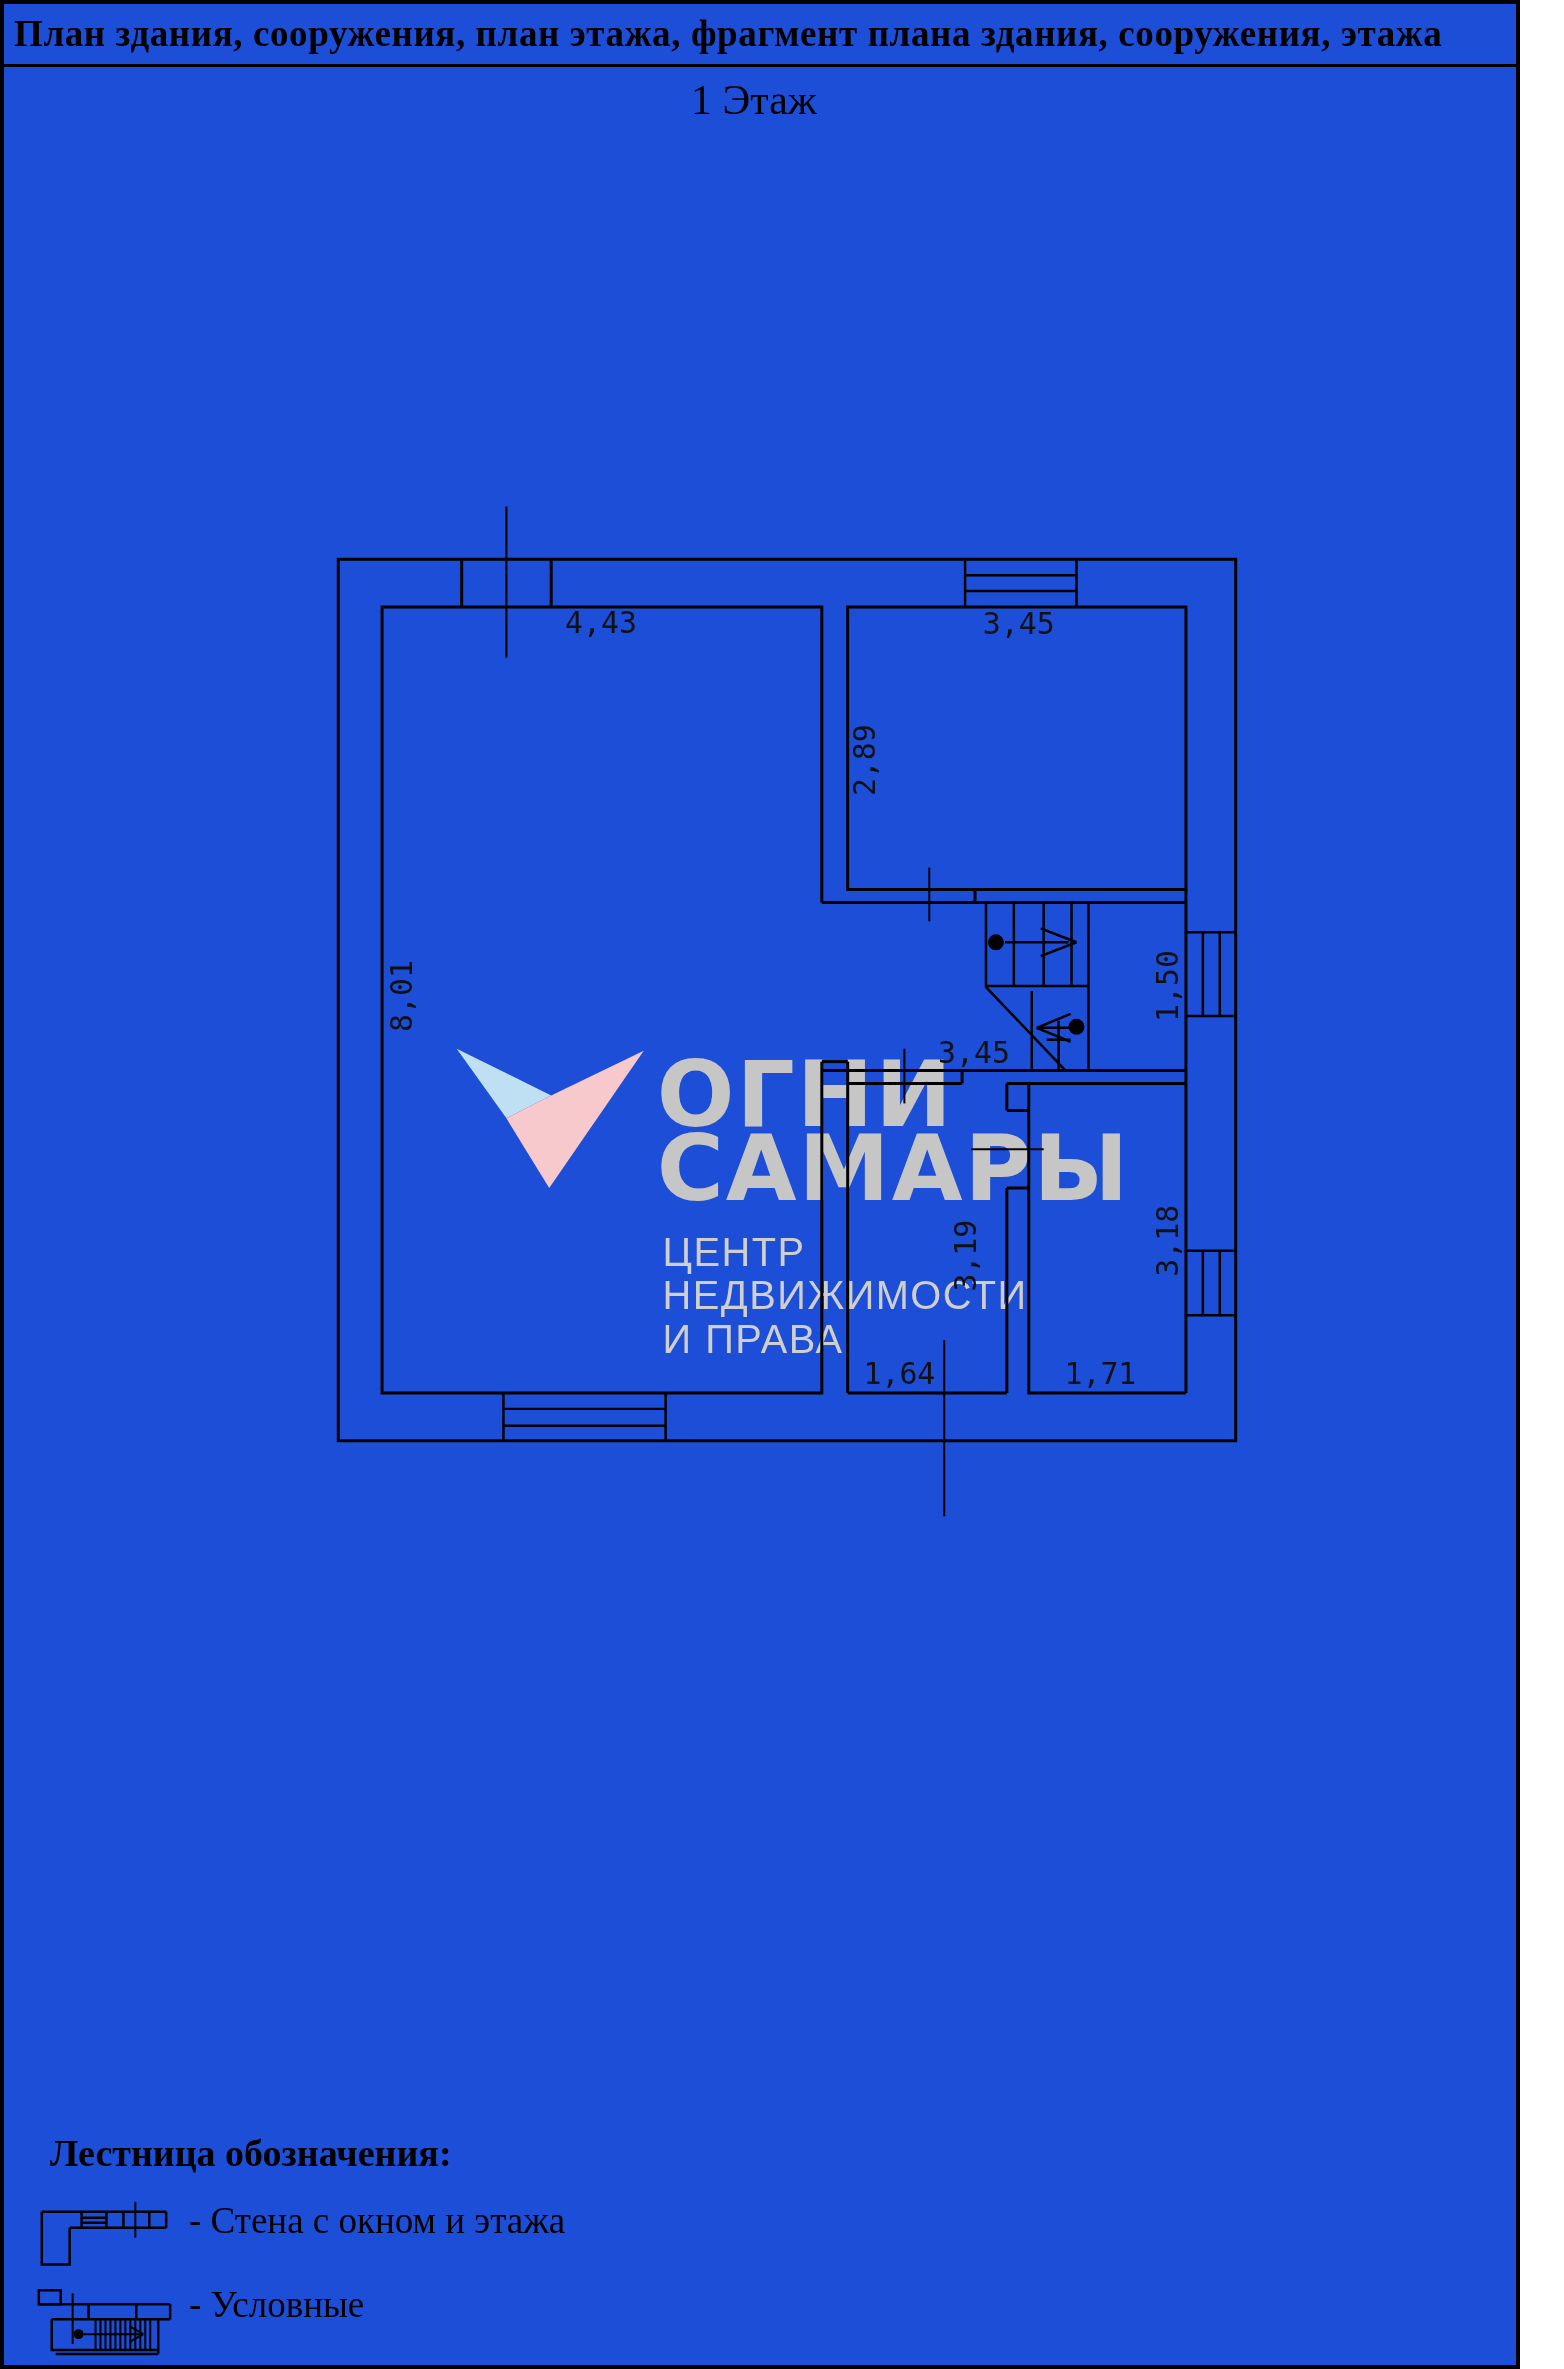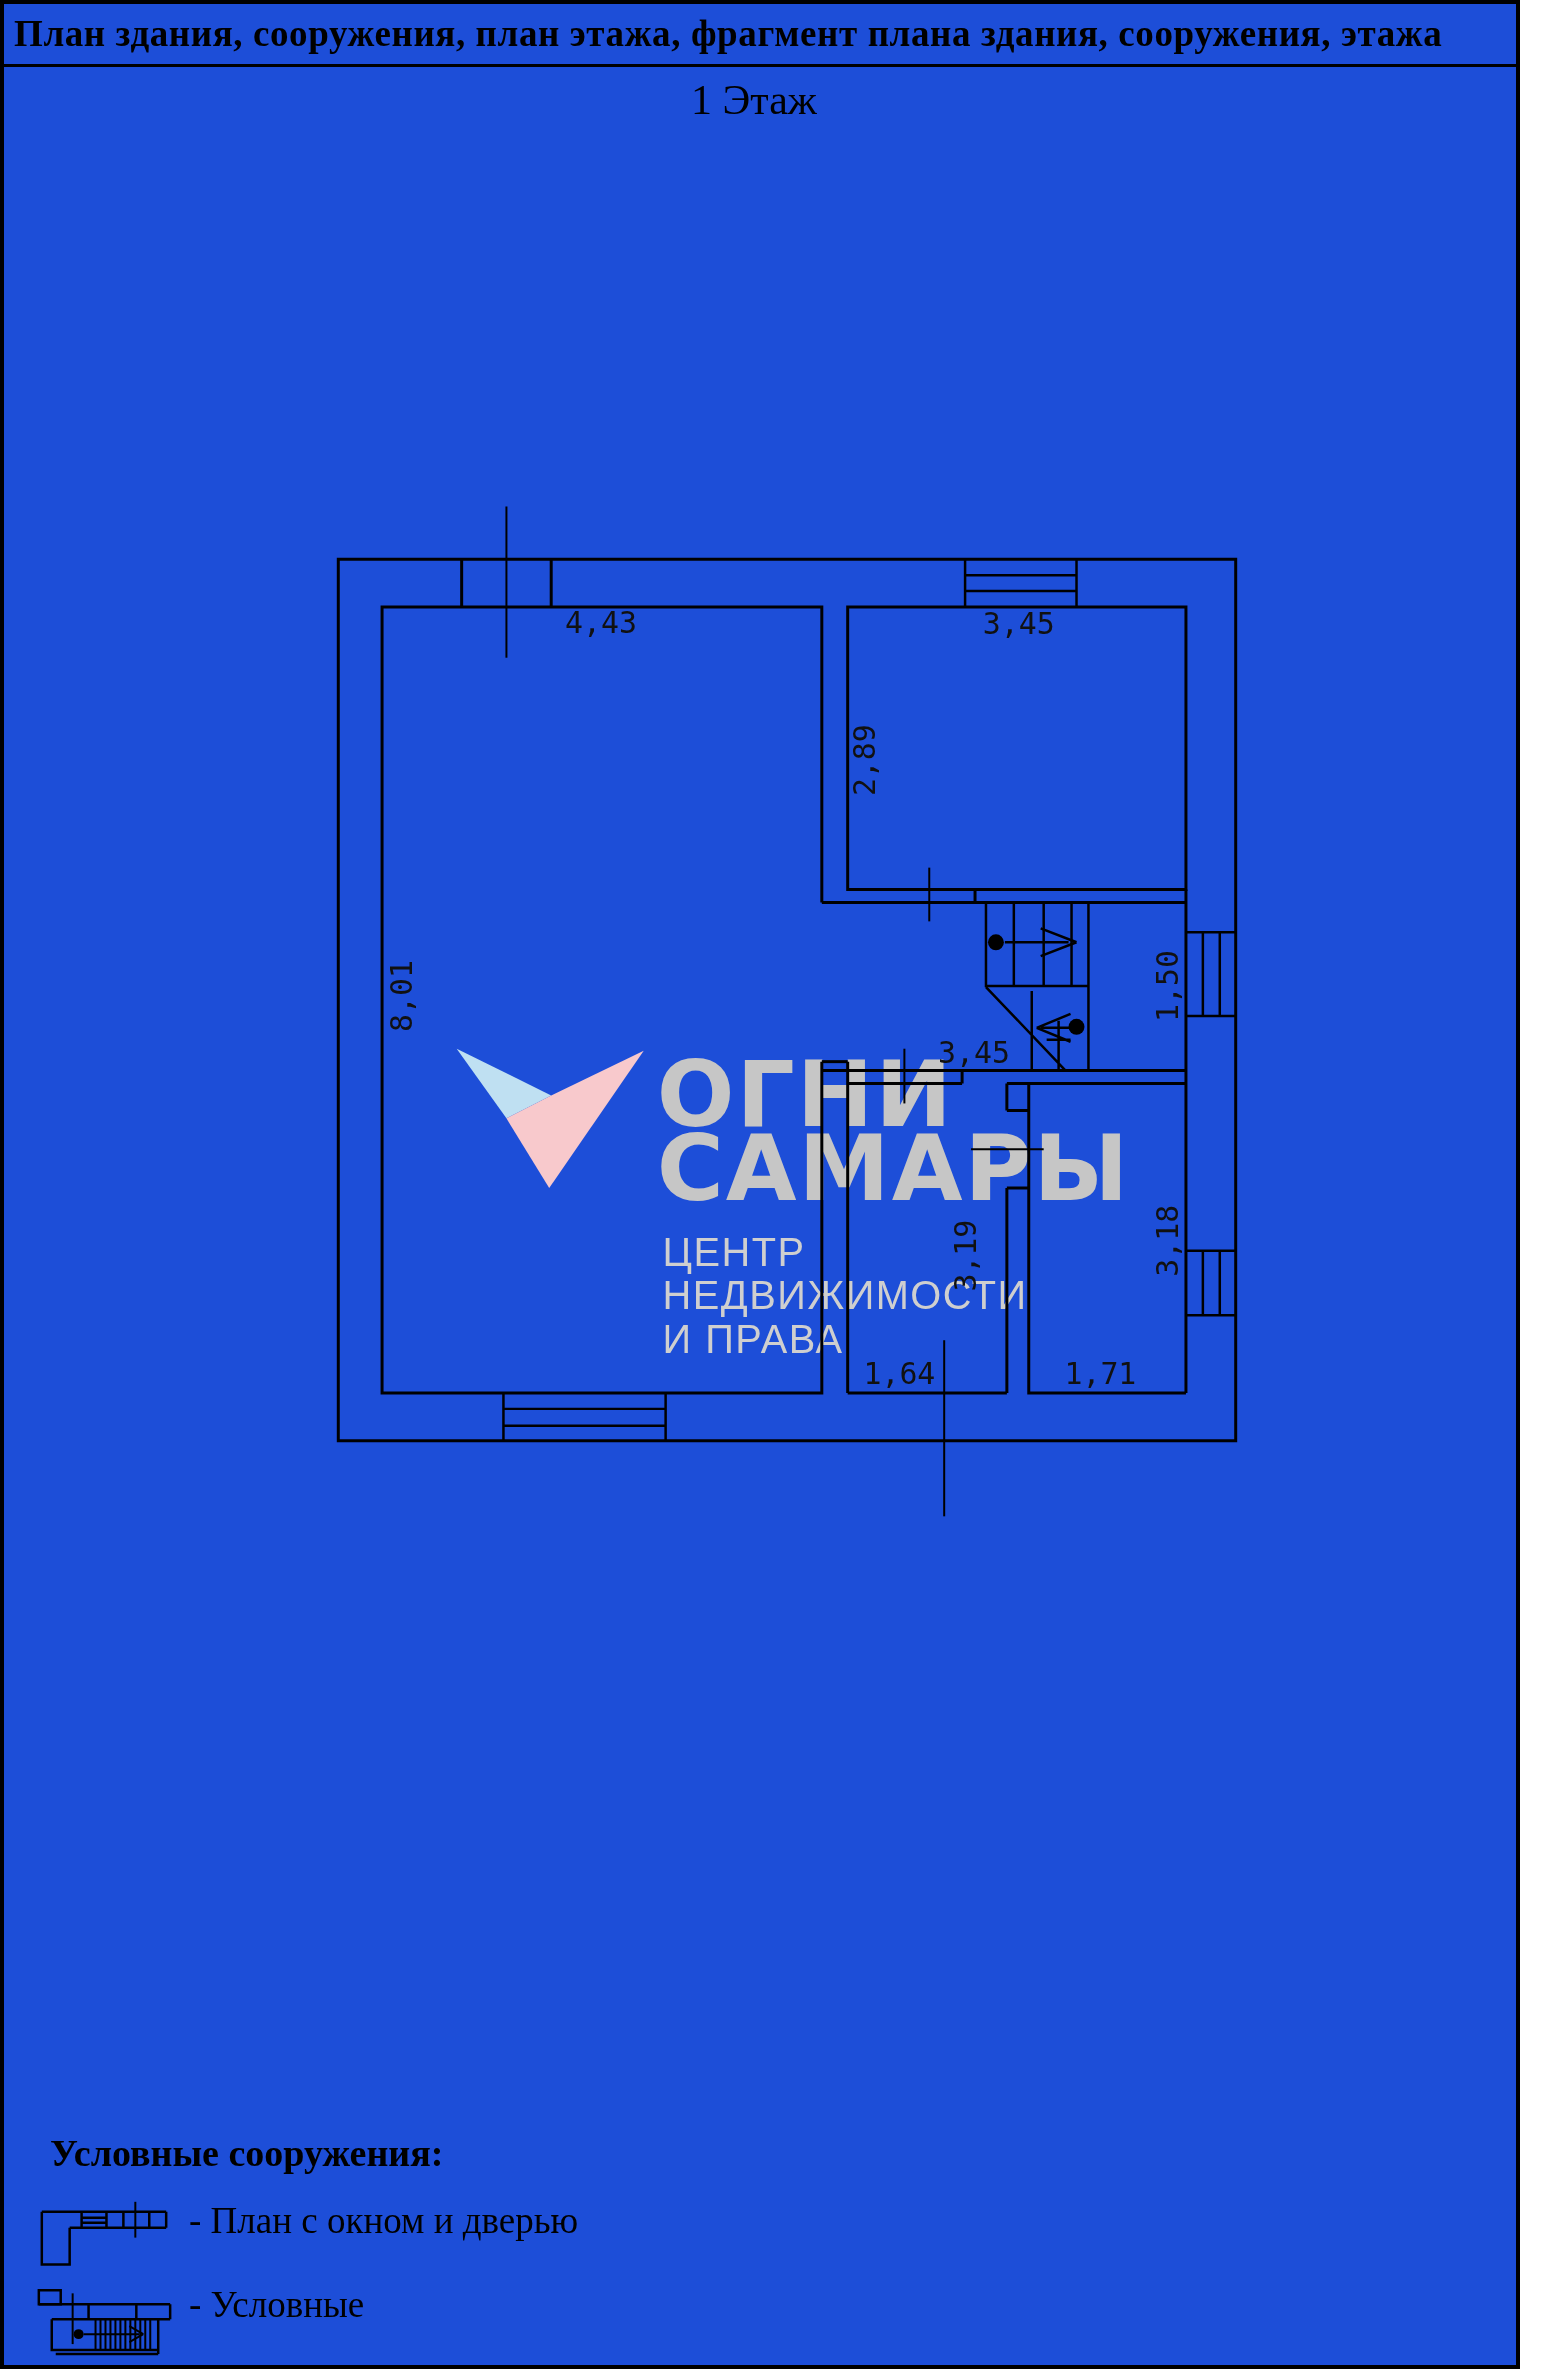--- a/index.html
+++ b/index.html
@@ -153,18 +153,18 @@
       <path class="mid" d="M85,2312 V2327 M133,2312 V2327"></path>
       <path class="thin" d="M69,2301 V2352"></path>
       <path class="mid" d="M48,2327 V2358 H155 V2327 M52,2362 H155 M155,2358 V2362"></path>
       <path class="thin" d="M92,2327 V2358 M97,2327 V2358 M102,2327 V2358 M107,2327 V2358 M112,2327 V2358 M117,2327 V2358 M122,2327 V2358 M127,2327 V2358 M132,2327 V2358 M137,2327 V2358 M142,2327 V2358 M147,2327 V2358"></path>
       <circle cx="75" cy="2342" r="5" fill="#000"></circle>
       <path class="thin" d="M80,2342 H136 M140,2342 L126,2334 M140,2342 L126,2350"></path>
     </g>
 
   </svg>
 
-  <div class="legend-heading">Условные сооружения:</div>
-  <div class="legend-label-1">- План с окном и дверью</div>
+  <div class="legend-heading">Лестница обозначения:</div>
+  <div class="legend-label-1">- Стена с окном и этажа</div>
   <div class="legend-label-2">- Условные</div>
 
 </div>
 
 
 </body></html>

